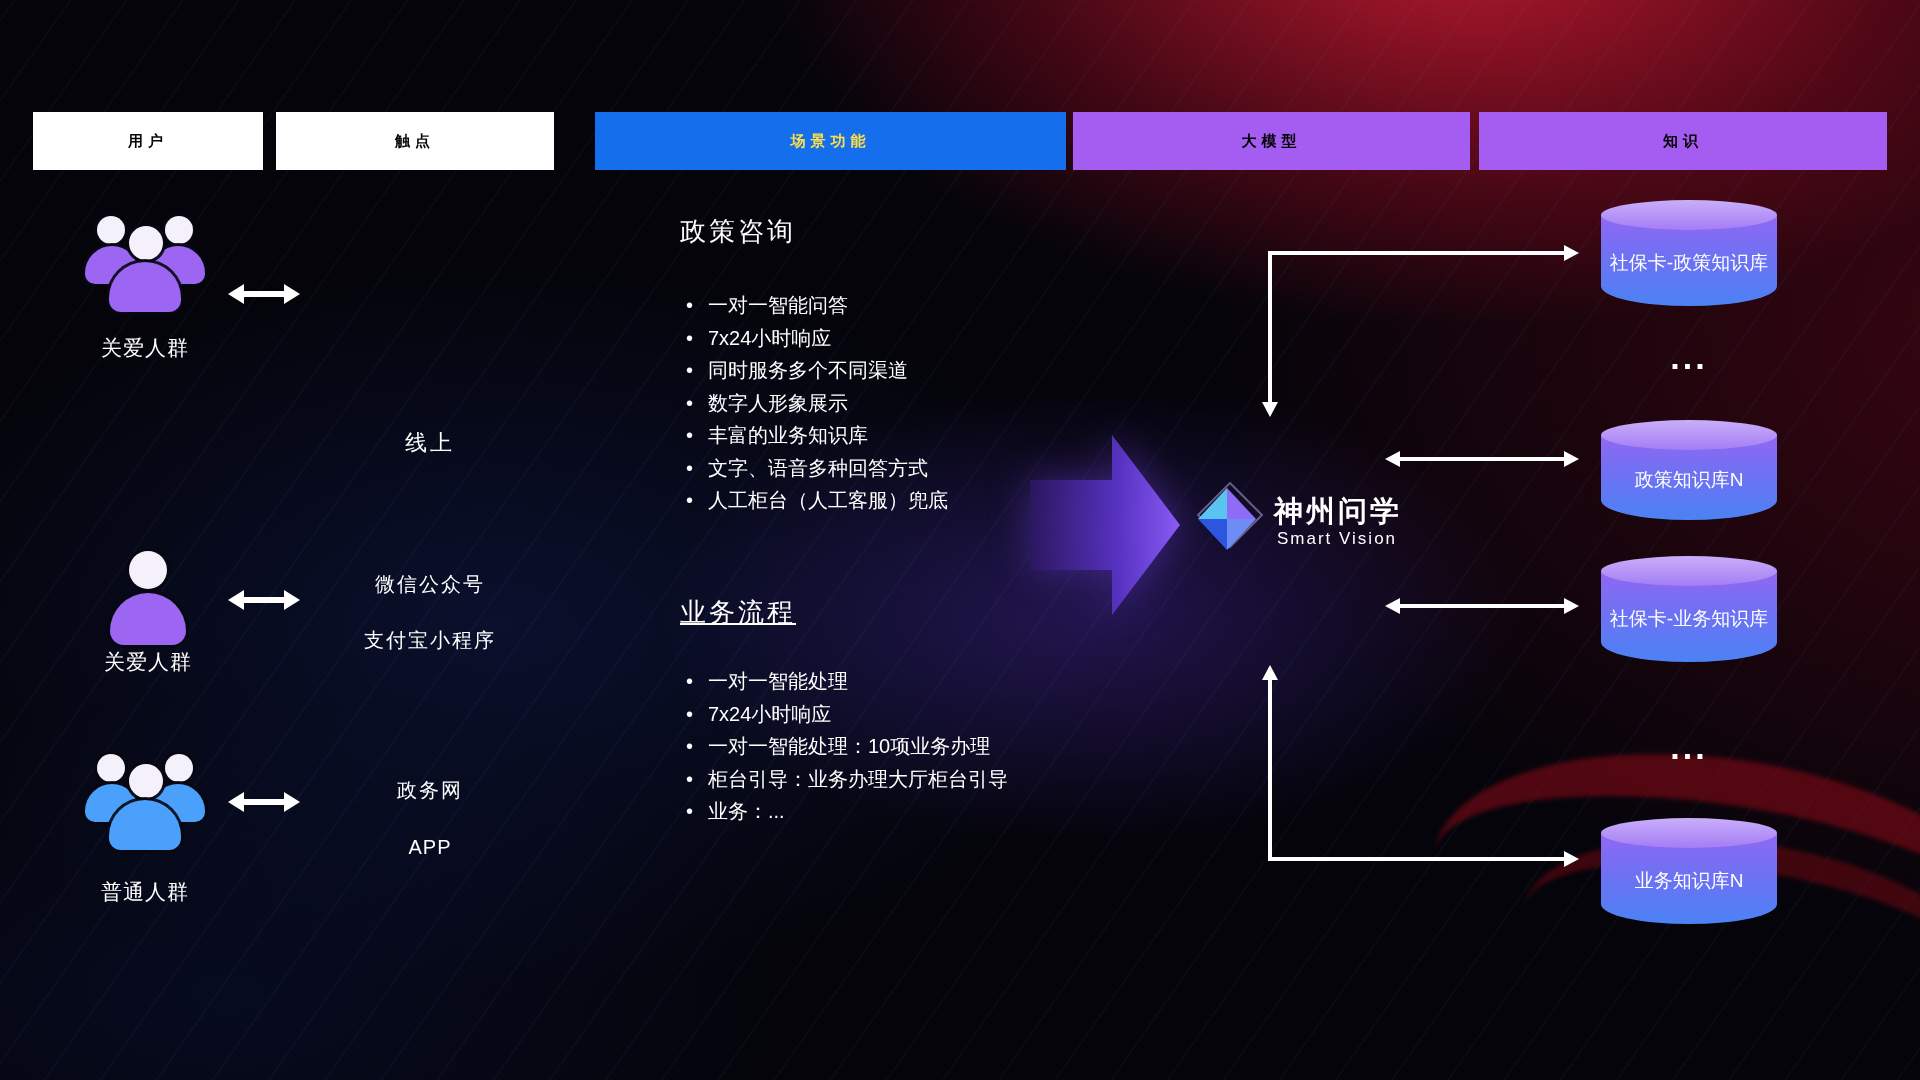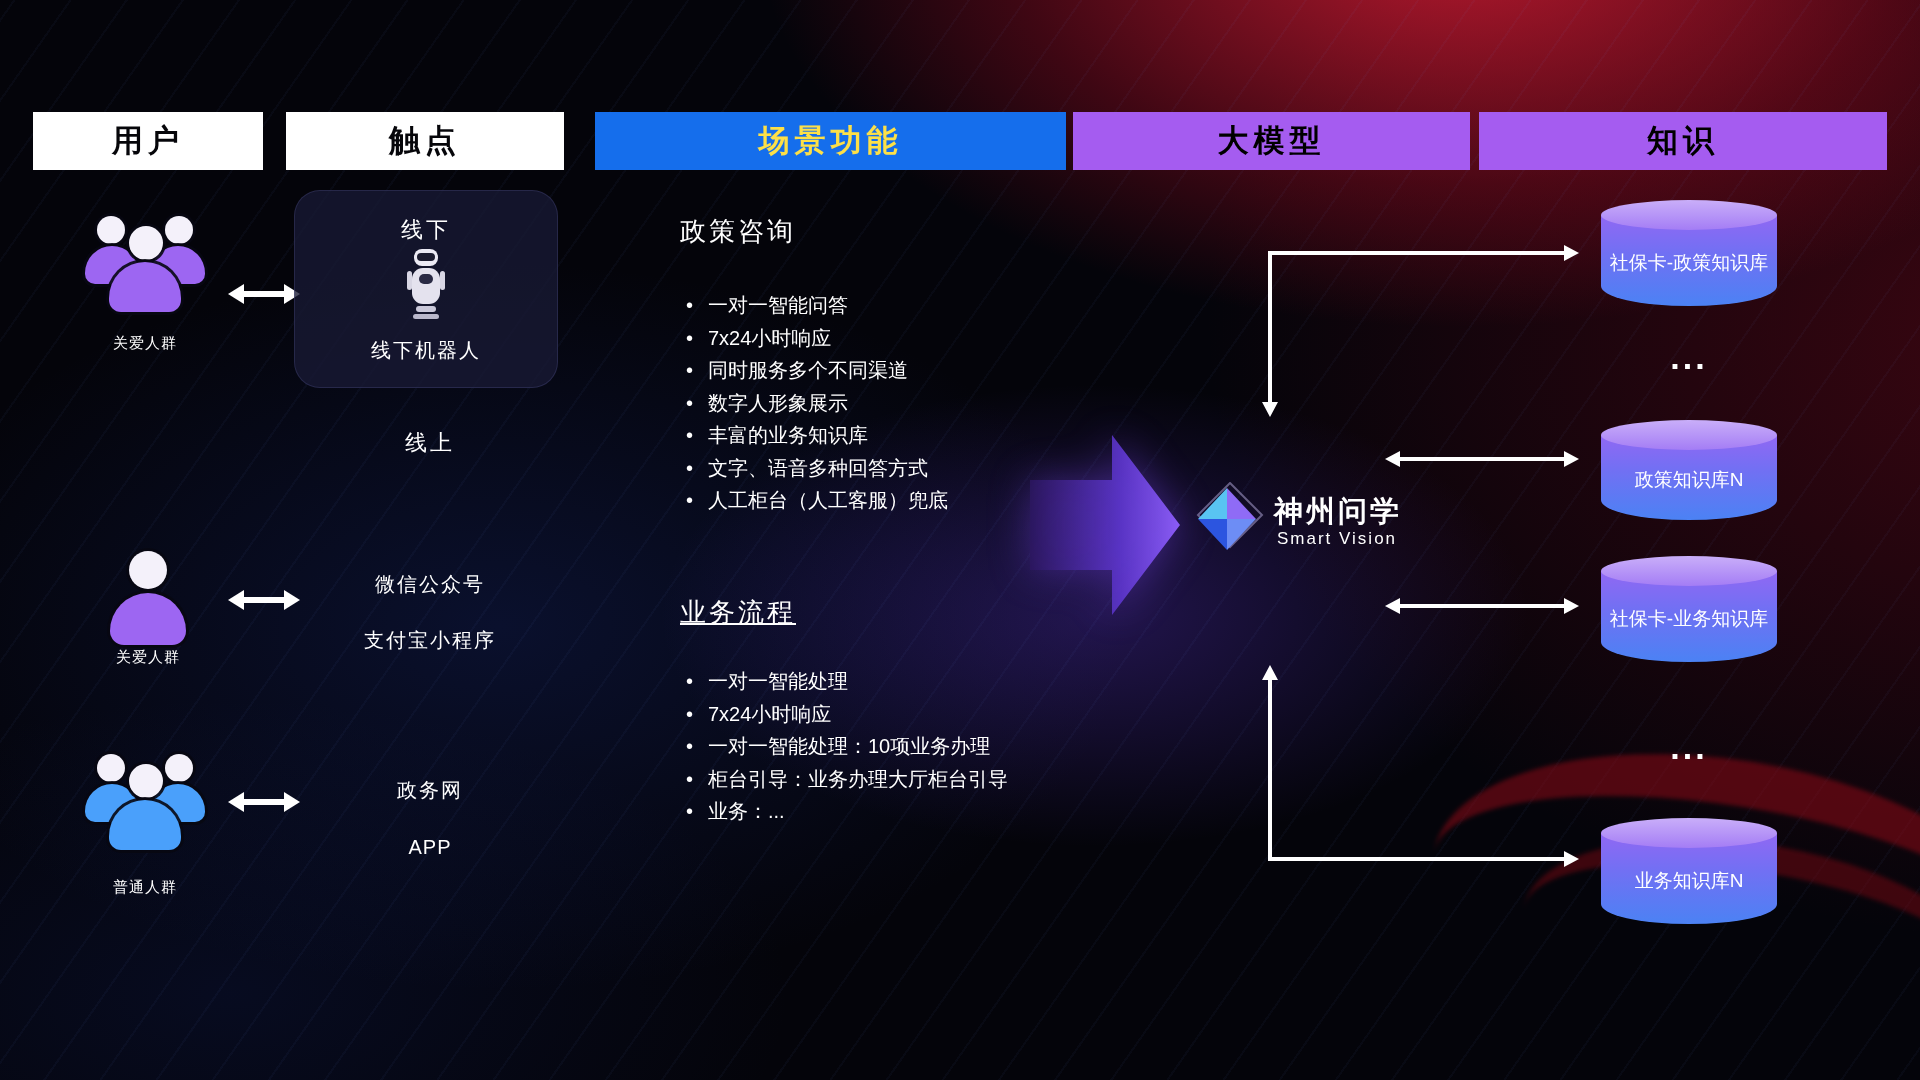--- a/index.html
+++ b/index.html
@@ -20,33 +20,33 @@
     position:absolute; inset:-10%;
     background:repeating-linear-gradient(125deg, rgba(110,150,255,0.07) 0 2px, transparent 2px 46px);
     opacity:.55; pointer-events:none;
   }
   .swoosh { position:absolute; border-radius:50%; pointer-events:none; }
   .swoosh1 { left:1430px; top:760px; width:600px; height:280px; border-top:46px solid rgba(140,10,22,0.55); transform:rotate(9deg); filter:blur(2px); }
   .swoosh2 { left:1520px; top:845px; width:480px; height:210px; border-top:28px solid rgba(120,8,18,0.5); transform:rotate(10deg); filter:blur(2px); }
 
   
   .hbox { position:absolute; top:112px; height:58px; display:flex; align-items:center; justify-content:center;
-          font-size:31px; font-weight:bold; letter-spacing:5px; }
+          font-size:15px; font-weight:bold; letter-spacing:5px; }
   .hbox.white { background:#ffffff; color:#06060a; }
   .hbox.blue  { background:#156eec; color:#fde047;text-align:right; }
   .hbox.purple{ background:#a55cf0; color:#000000; }
 
   
   .icon-wrap { position:absolute; }
   .pp { position:absolute; }
   .head { position:absolute; border-radius:50%; background:#f4f1fa; box-shadow:0 0 0 3px rgba(8,8,18,0.9); }
   .bod  { position:absolute; box-shadow:0 0 0 3px rgba(8,8,18,0.9); }
   .purplep .bod { background:#9d66f2; }
   .bluep  .bod { background:#4aa0fb; }
-  .u-label { position:absolute; width:160px; text-align:center; color:#fff; font-size:15px; letter-spacing:1px; }
+  .u-label { position:absolute; width:160px; text-align:center; color:#fff; font-size:21px; letter-spacing:1px; }
 
   
   .aline { position:absolute; background:#fff; }
   .triU-left  { position:absolute; width:0;height:0; border:10px solid transparent; border-left:0; border-right:16px solid #fff; }
   .triU-right { position:absolute; width:0;height:0; border:10px solid transparent; border-right:0; border-left:16px solid #fff; }
   .t-left  { position:absolute; width:0;height:0; border:8px solid transparent; border-left:0;  border-right:15px solid #fff; }
   .t-right { position:absolute; width:0;height:0; border:8px solid transparent; border-right:0; border-left:15px solid #fff; }
   .t-down  { position:absolute; width:0;height:0; border:8px solid transparent; border-bottom:0; border-top:15px solid #fff; }
   .t-up    { position:absolute; width:0;height:0; border:8px solid transparent; border-top:0; border-bottom:15px solid #fff; }
 
@@ -81,21 +81,21 @@
 </style>
 </head>
 <body>
 
 <div class="stage">
   <div class="streaks"></div>
   <div class="swoosh swoosh1"></div>
   <div class="swoosh swoosh2"></div>
 
   <div class="hbox white" style="left:33px;   width:230px;">用户</div>
-  <div class="hbox white" style="left:286px;  width:278px;">触点</div>
+  <div class="hbox white" style="left:276px;  width:278px;">触点</div>
   <div class="hbox blue" style="left:595px;  width:471px;">场景功能</div>
   <div class="hbox purple" style="left:1073px; width:397px;">大模型</div>
   <div class="hbox purple" style="left:1479px; width:408px;">知识</div>
 
   <div class="icon-wrap purplep" style="left:85px; top:214px; width:120px; height:104px;">
     <div class="pp">
       <span class="head" style="left:12px; top:2px; width:28px; height:28px;"></span>
       <span class="bod" style="left:0px; top:32px; width:54px; height:38px; border-radius:27px 27px 10px 10px;"></span>
     </div>
     <div class="pp">
@@ -141,36 +141,20 @@
       <span class="bod" style="left:24px; top:48px; width:72px; height:50px; border-radius:36px 36px 12px 12px;"></span>
     </div>
   </div>
   <div class="u-label" style="left:65px; top:878px;">普通人群</div>
   <div>
     <span class="triU-left" style="left:228px; top:792px;"></span>
     <span class="aline" style="left:243px; top:799px; width:42px; height:6px;"></span>
     <span class="triU-right" style="left:284px; top:792px;"></span>
   </div>
 
-  <div class="tp-card">
-    <div class="ttl">线下</div>
-    <div class="robot">
-      <svg width="44" height="76" viewBox="0 0 44 76">
-        <rect x="10" y="2" width="24" height="17" rx="8" fill="#eceaf4"></rect>
-        <rect x="13" y="6" width="18" height="8" rx="4" fill="#1c1c30"></rect>
-        <rect x="8" y="21" width="28" height="36" rx="11" fill="#e4e2ee"></rect>
-        <rect x="15" y="27" width="14" height="10" rx="5" fill="#2a2a44"></rect>
-        <rect x="3" y="24" width="5" height="19" rx="2.5" fill="#d8d6e4"></rect>
-        <rect x="36" y="24" width="5" height="19" rx="2.5" fill="#d8d6e4"></rect>
-        <rect x="12" y="59" width="20" height="6" rx="3" fill="#cac8da"></rect>
-        <rect x="9" y="67" width="26" height="5" rx="2.5" fill="#bab8cc"></rect>
-      </svg>
-    </div>
-    <div class="rlabel">线下机器人</div>
-  </div>
   <div class="tp-text" style="top:428px; font-size:22px; letter-spacing:3px;">线上</div>
   <div class="tp-text" style="top:571px; font-size:20px; letter-spacing:2px;">微信公众号</div>
   <div class="tp-text" style="top:627px; font-size:20px; letter-spacing:2px;">支付宝小程序</div>
   <div class="tp-text" style="top:777px; font-size:20px; letter-spacing:2px;">政务网</div>
   <div class="tp-text" style="top:836px; font-size:20px; letter-spacing:1px;">APP</div>
 
   <div class="sec-title" style="left:680px; top:214px;">政策咨询</div>
   <ul class="blist" style="top:289px;">
     <li>一对一智能问答</li>
     <li>7x24小时响应</li>

